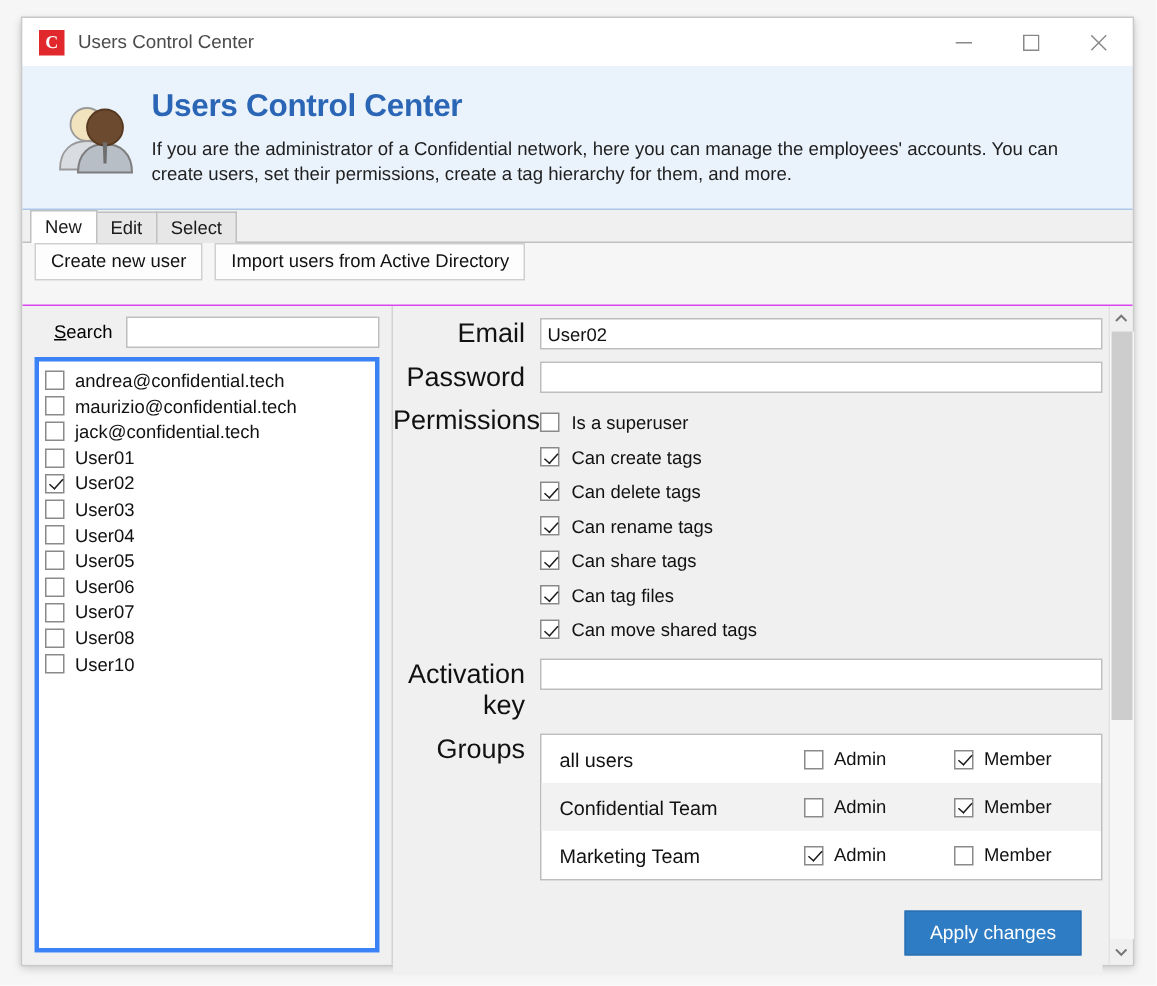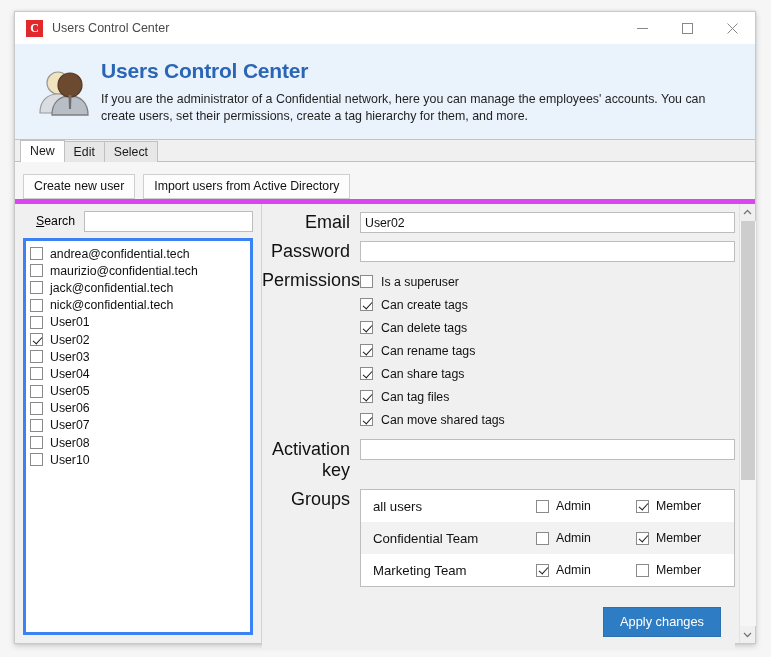--- a/index.html
+++ b/index.html
@@ -135,24 +135,24 @@
     line-height: 21px;
     z-index: 3;
   }
 
   
   .toolbar {
     flex: none;
     height: 42px;
     background: #f6f6f6;
     display: flex;
-    align-items: flex-end;
+    align-items: flex-start;
     padding-left: 8px;
     gap: 8px;
-    border-bottom: 5px solid #d946ef;
+    border-bottom: 1px solid #d946ef;
   }
   .tb-btn {
     height: 25px;
     padding: 0 10px;
     background: #fdfdfd;
     border: 1px solid #cfcfcf;
     font-size: 12.3px;
     color: #111111;
     line-height: 23px;
   }
@@ -433,24 +433,20 @@
               <span class="cb"></span>
               <span class="lbl">andrea@confidential.tech</span>
             </div>
           <div class="user-item">
               <span class="cb"></span>
               <span class="lbl">maurizio@confidential.tech</span>
             </div>
           <div class="user-item">
               <span class="cb"></span>
               <span class="lbl">jack@confidential.tech</span>
-            </div>
-          <div class="user-item">
-              <span class="cb"></span>
-              <span class="lbl">nick@confidential.tech</span>
             </div>
           <div class="user-item">
               <span class="cb"></span>
               <span class="lbl">User01</span>
             </div>
           <div class="user-item">
               <span class="cb checked"></span>
               <span class="lbl">User02</span>
             </div>
           <div class="user-item">

